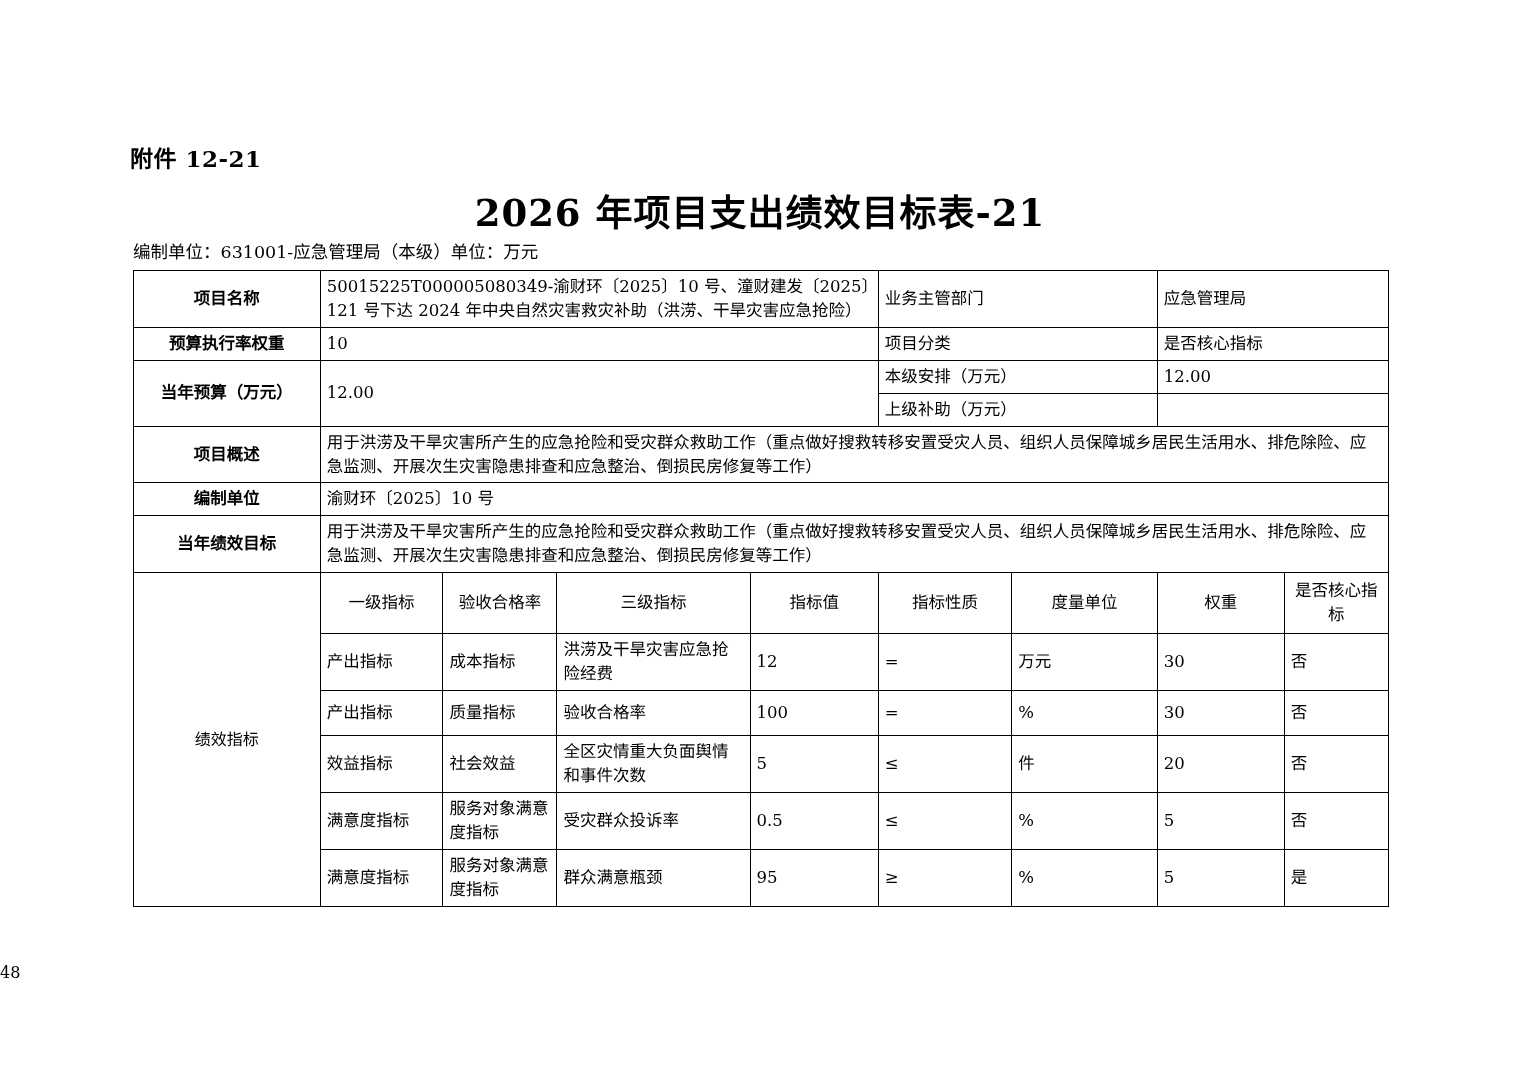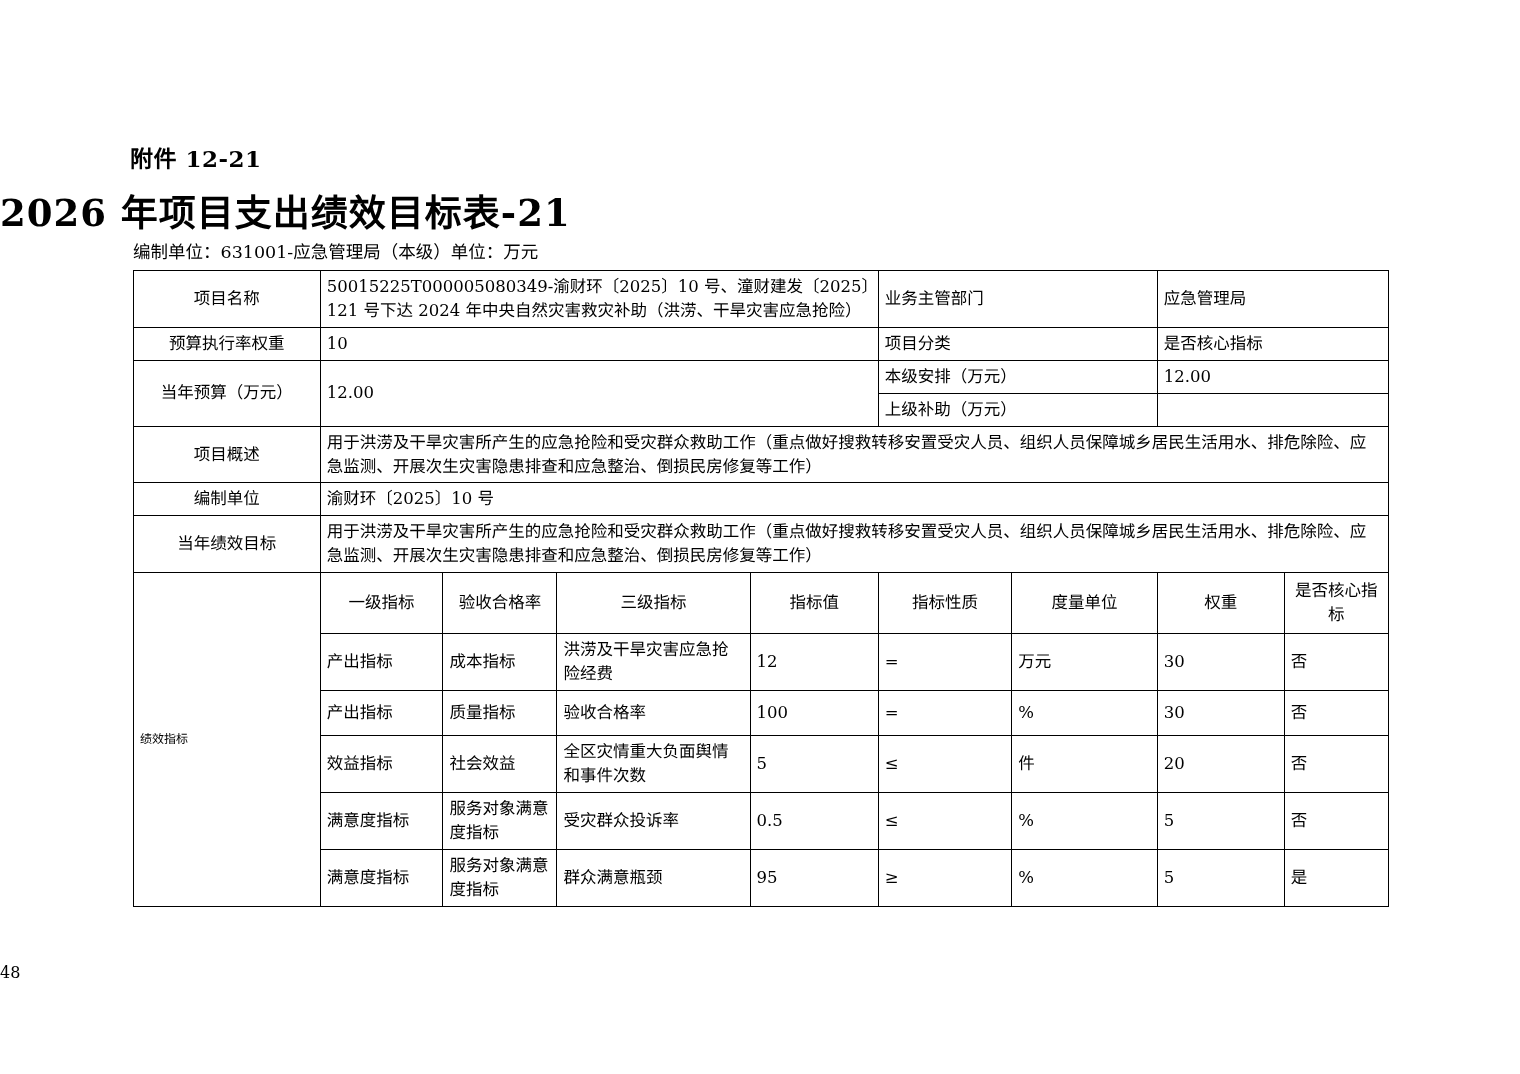--- a/index.html
+++ b/index.html
@@ -27,21 +27,21 @@
     top: 140px;
     font-size: 23px;
     font-weight: bold;
     letter-spacing: 0.5px;
   }
   .doc-title {
     position: absolute;
     left: 0;
     top: 183px;
     width: 1520px;
-    text-align: left;
+    text-align: center;
     font-size: 37px;
     font-weight: bold;
     letter-spacing: 1px;
   }
   .meta-row {
     position: absolute;
     left: 133px;
     top: 238px;
     width: 1256px;
     display: flex;
@@ -57,24 +57,24 @@
     font-size: 16.5px;
   }
   table.main td {
     border: 1px solid #000000;
     padding: 4px 6px;
     vertical-align: middle;
     line-height: 1.45;
   }
   .c { }
   .l { text-align: left; margin-top: 10px; }
-  .cell-label { text-align: center; }
+  .cell-label { text-align: center; font-weight: bold; }
   .perf-label {
-    text-align: left;
-    font-size: 12px;
+    text-align: center;
+    font-size: 16px;
   }
   .hdr { text-align: center; }
   .page-num {
     position: absolute;
     left: 0;
     top: 963px;
     width: 1520px;
     font-size: 16px;
   }
   .two-line { line-height: 1.4; }

